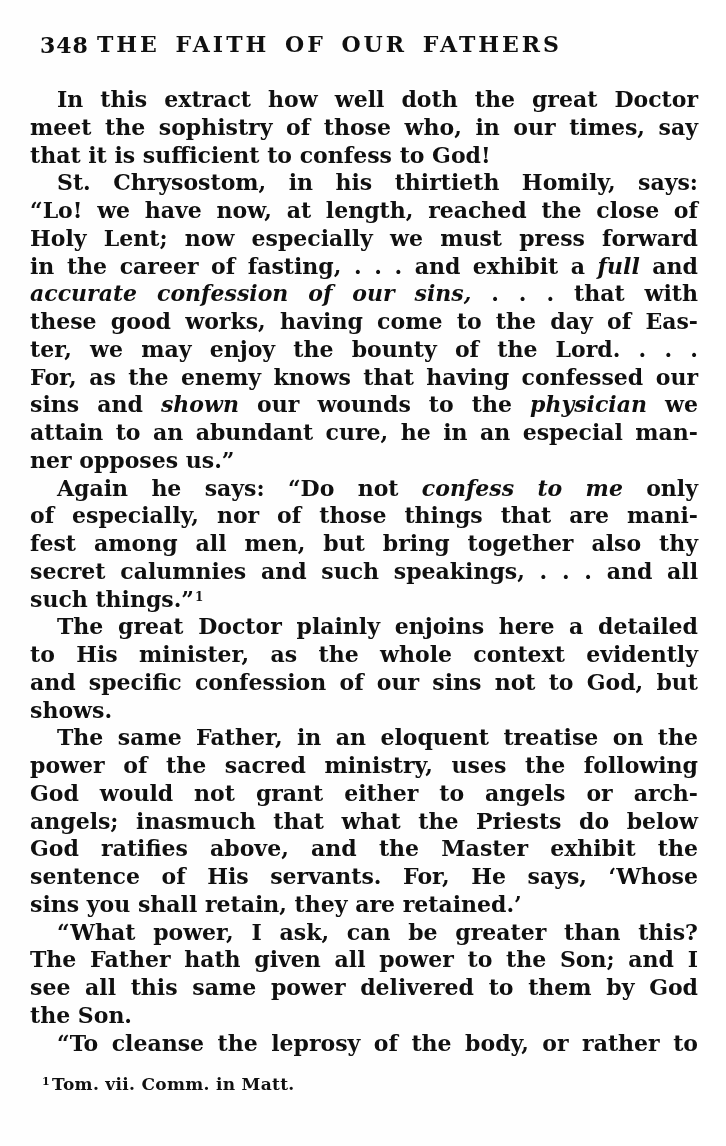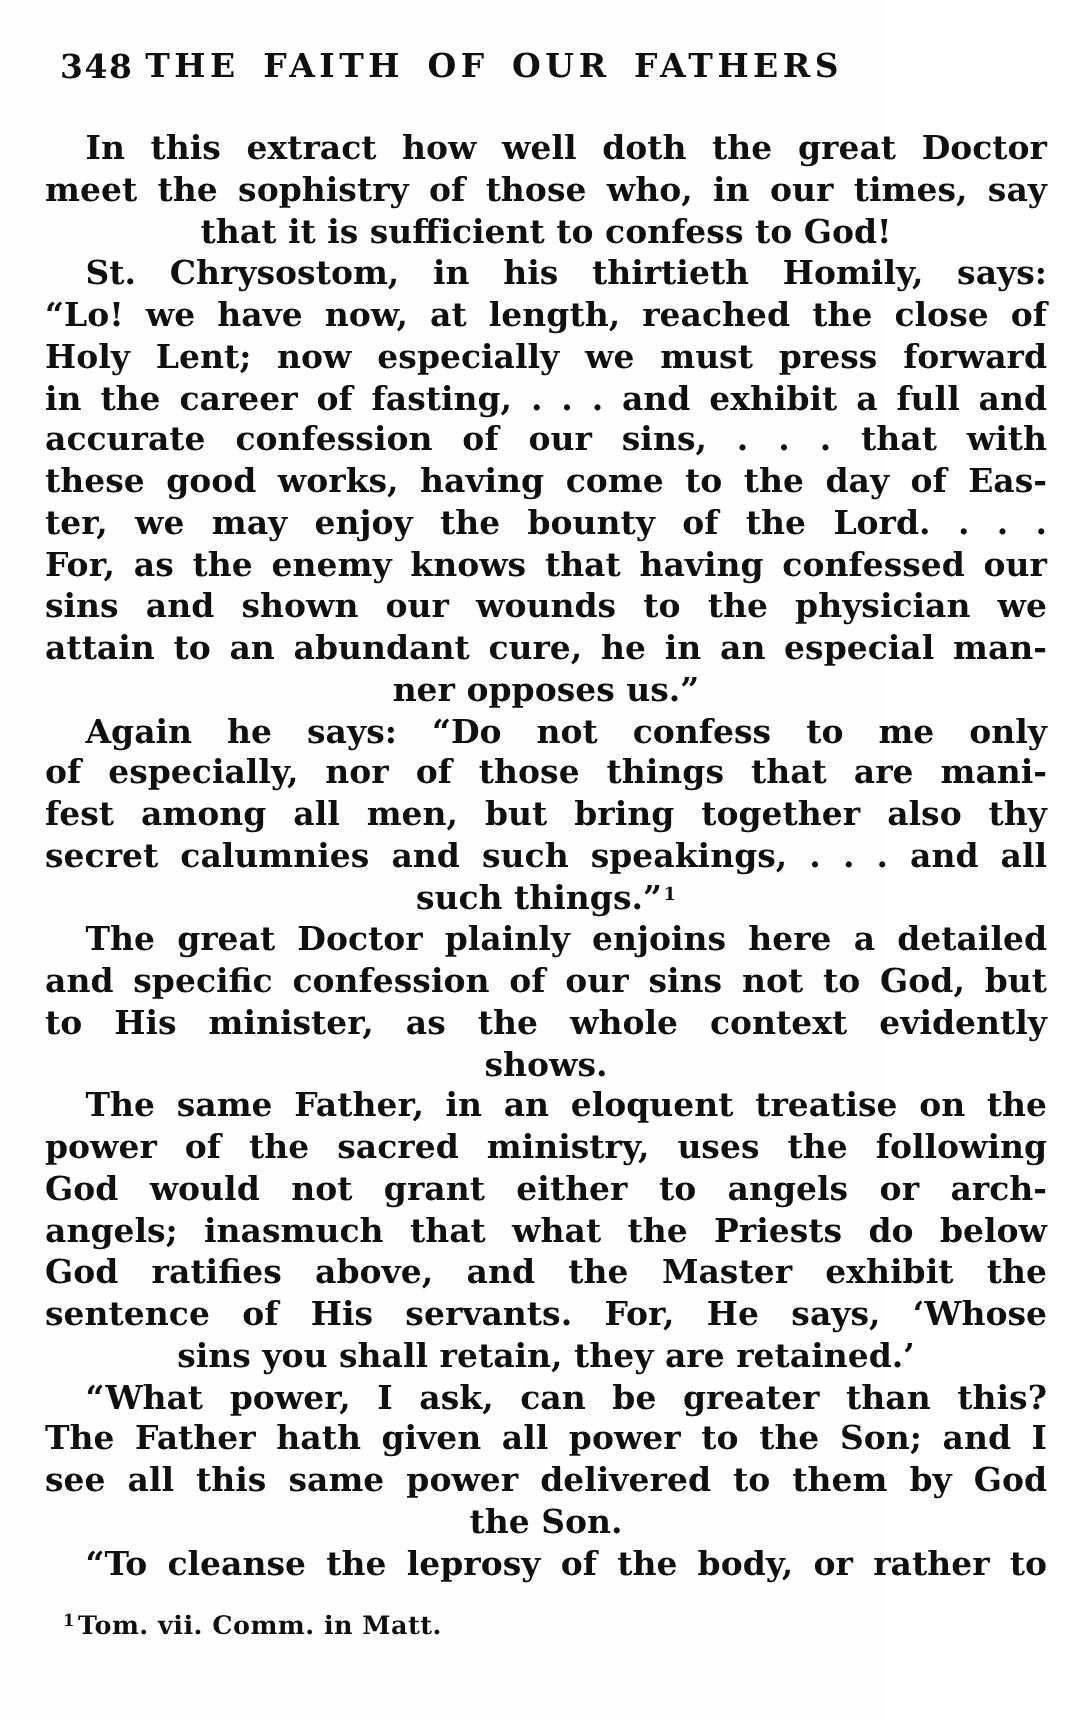--- a/index.html
+++ b/index.html
@@ -31,28 +31,28 @@
     word-spacing: 5px;
     padding-left: 26px;
   }
   .text-block {
     position: absolute;
     left: 30px; top: 86px; width: 668px;
     font-size: 22px;
     line-height: 27.75px;
   }
   .para { margin: 0; }
-  .line { white-space: nowrap; height: 27.75px; text-align: center; }
+  .line { white-space: nowrap; height: 27.75px; }
   .line.just {
     white-space: normal;
     text-align: justify;
     text-align-last: justify;
   }
   .line.ind { text-indent: 27px; }
-  .it { }
+  .it { font-style: italic; }
   sup.fnref {
     font-size: 12px;
     line-height: 0;
     vertical-align: 6px;
     margin-left: 1px;
   }
   .footnote {
     position: absolute;
     left: 42px; top: 1074px;
     font-size: 17px;
@@ -96,22 +96,22 @@
       </div>
       <div class="para">
         <div class="line just ind"><span class="rm">Again he says: “Do not </span><span class="it">confess to me</span><span class="rm"> only</span></div>
         <div class="line just"><span class="rm">of especially, nor of those things that are mani-</span></div>
         <div class="line just"><span class="rm">fest among all men, but bring together also thy</span></div>
         <div class="line just"><span class="rm">secret calumnies and such speakings, . . . and all</span></div>
         <div class="line"><span class="rm">such things.”</span><sup class="fnref">1</sup></div>
       </div>
       <div class="para">
         <div class="line just ind"><span class="rm">The great Doctor plainly enjoins here a detailed</span></div>
+        <div class="line just"><span class="rm">to His minister, as the whole context evidently</span></div>
         <div class="line just"><span class="rm">and specific confession of our sins not to God, but</span></div>
-        <div class="line just"><span class="rm">to His minister, as the whole context evidently</span></div>
         <div class="line"><span class="rm">shows.</span></div>
       </div>
       <div class="para">
         <div class="line just ind"><span class="rm">The same Father, in an eloquent treatise on the</span></div>
         <div class="line just"><span class="rm">power of the sacred ministry, uses the following</span></div>
         <div class="line just"><span class="rm">God would not grant either to angels or arch-</span></div>
         <div class="line just"><span class="rm">angels; inasmuch that what the Priests do below</span></div>
         <div class="line just"><span class="rm">God ratifies above, and the Master exhibit the</span></div>
         <div class="line just"><span class="rm">sentence of His servants. For, He says, ‘Whose</span></div>
         <div class="line"><span class="rm">sins you shall retain, they are retained.’</span></div>

